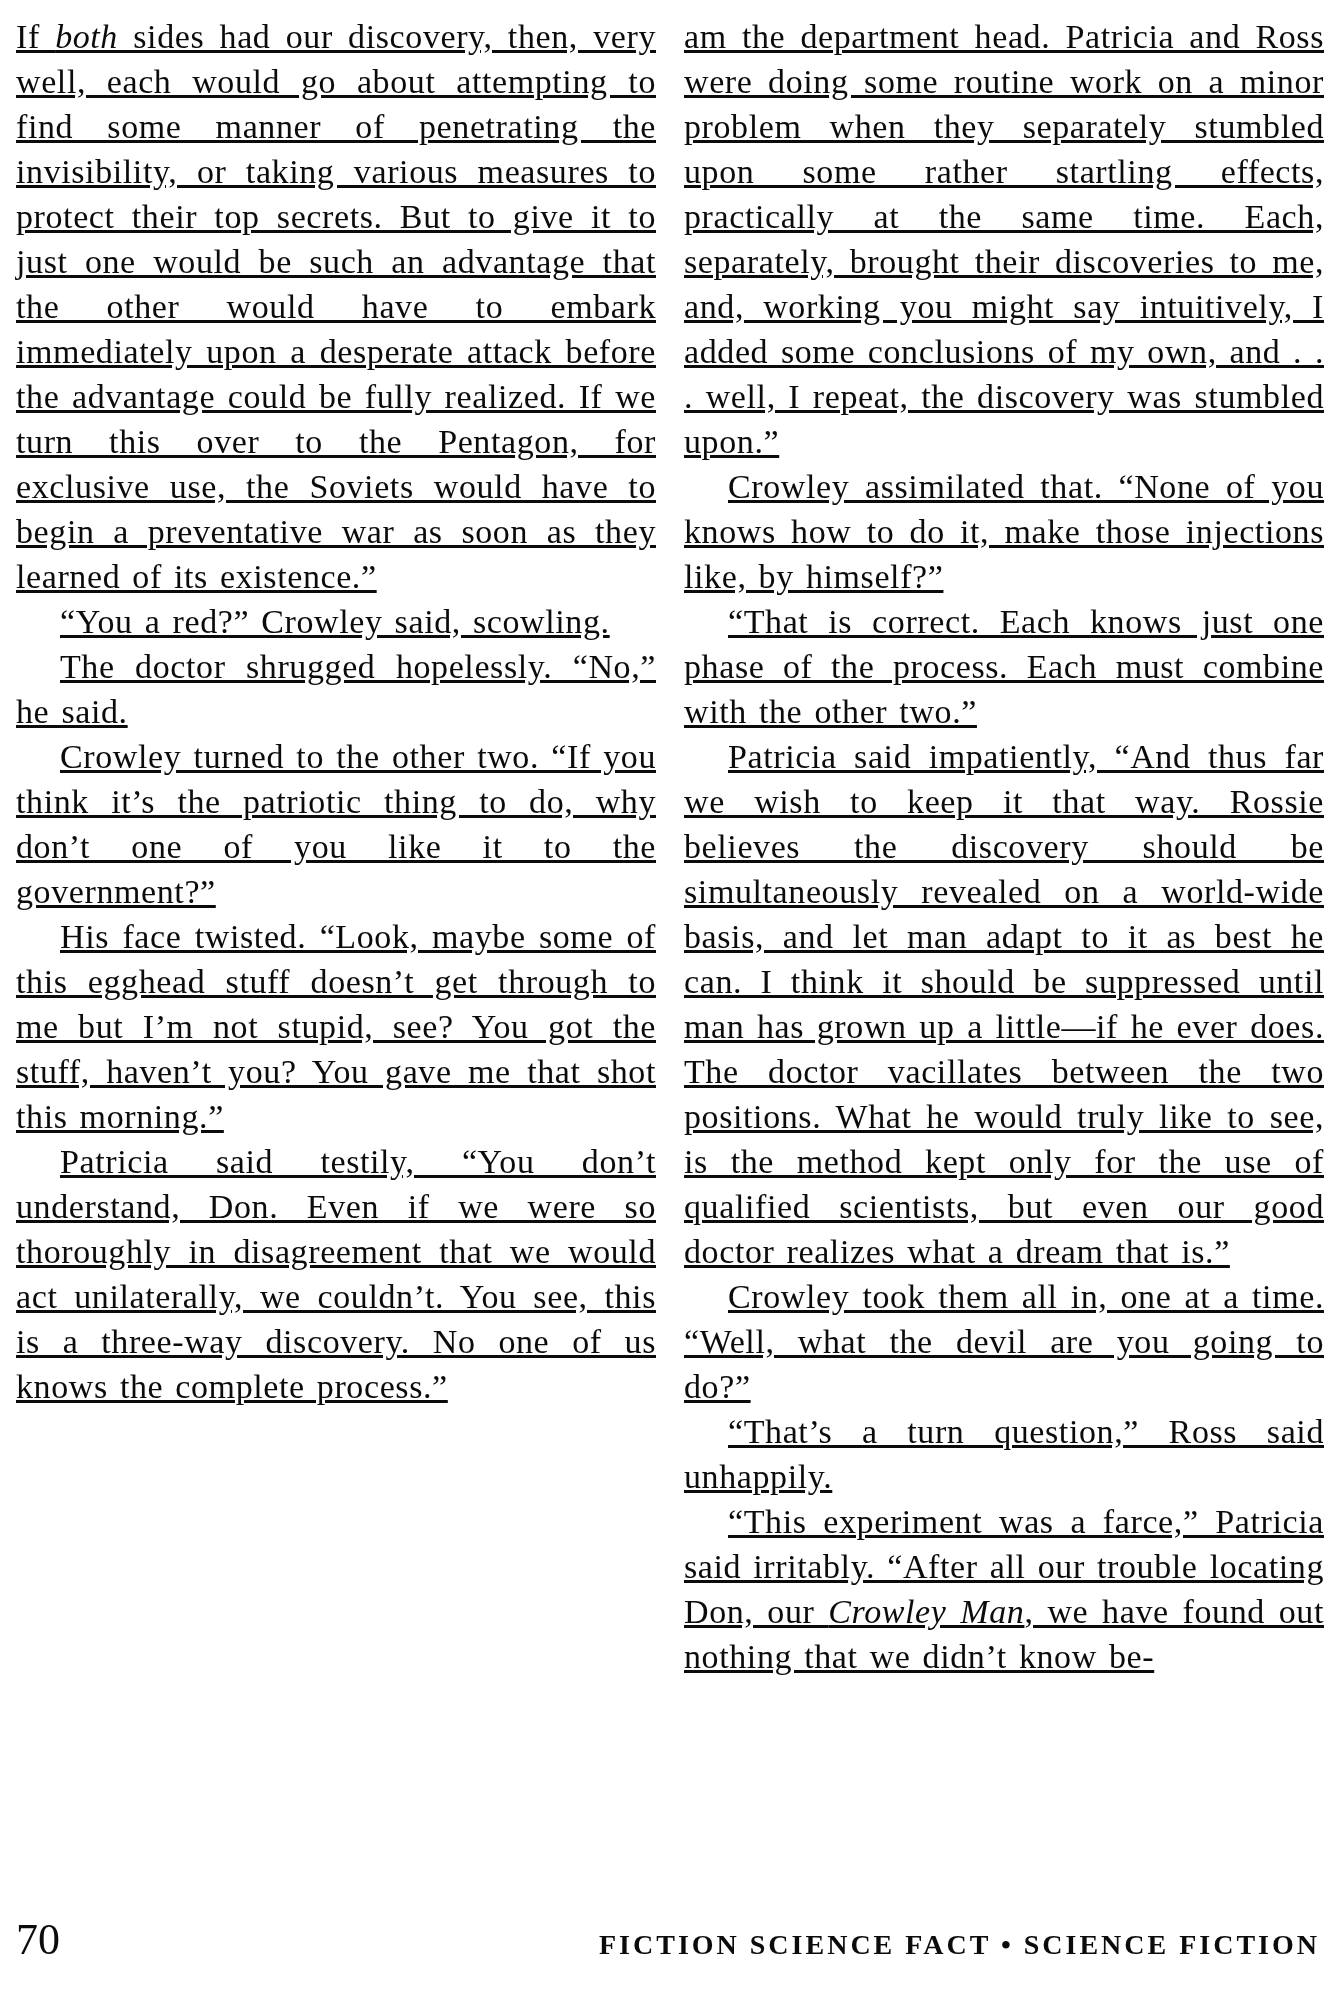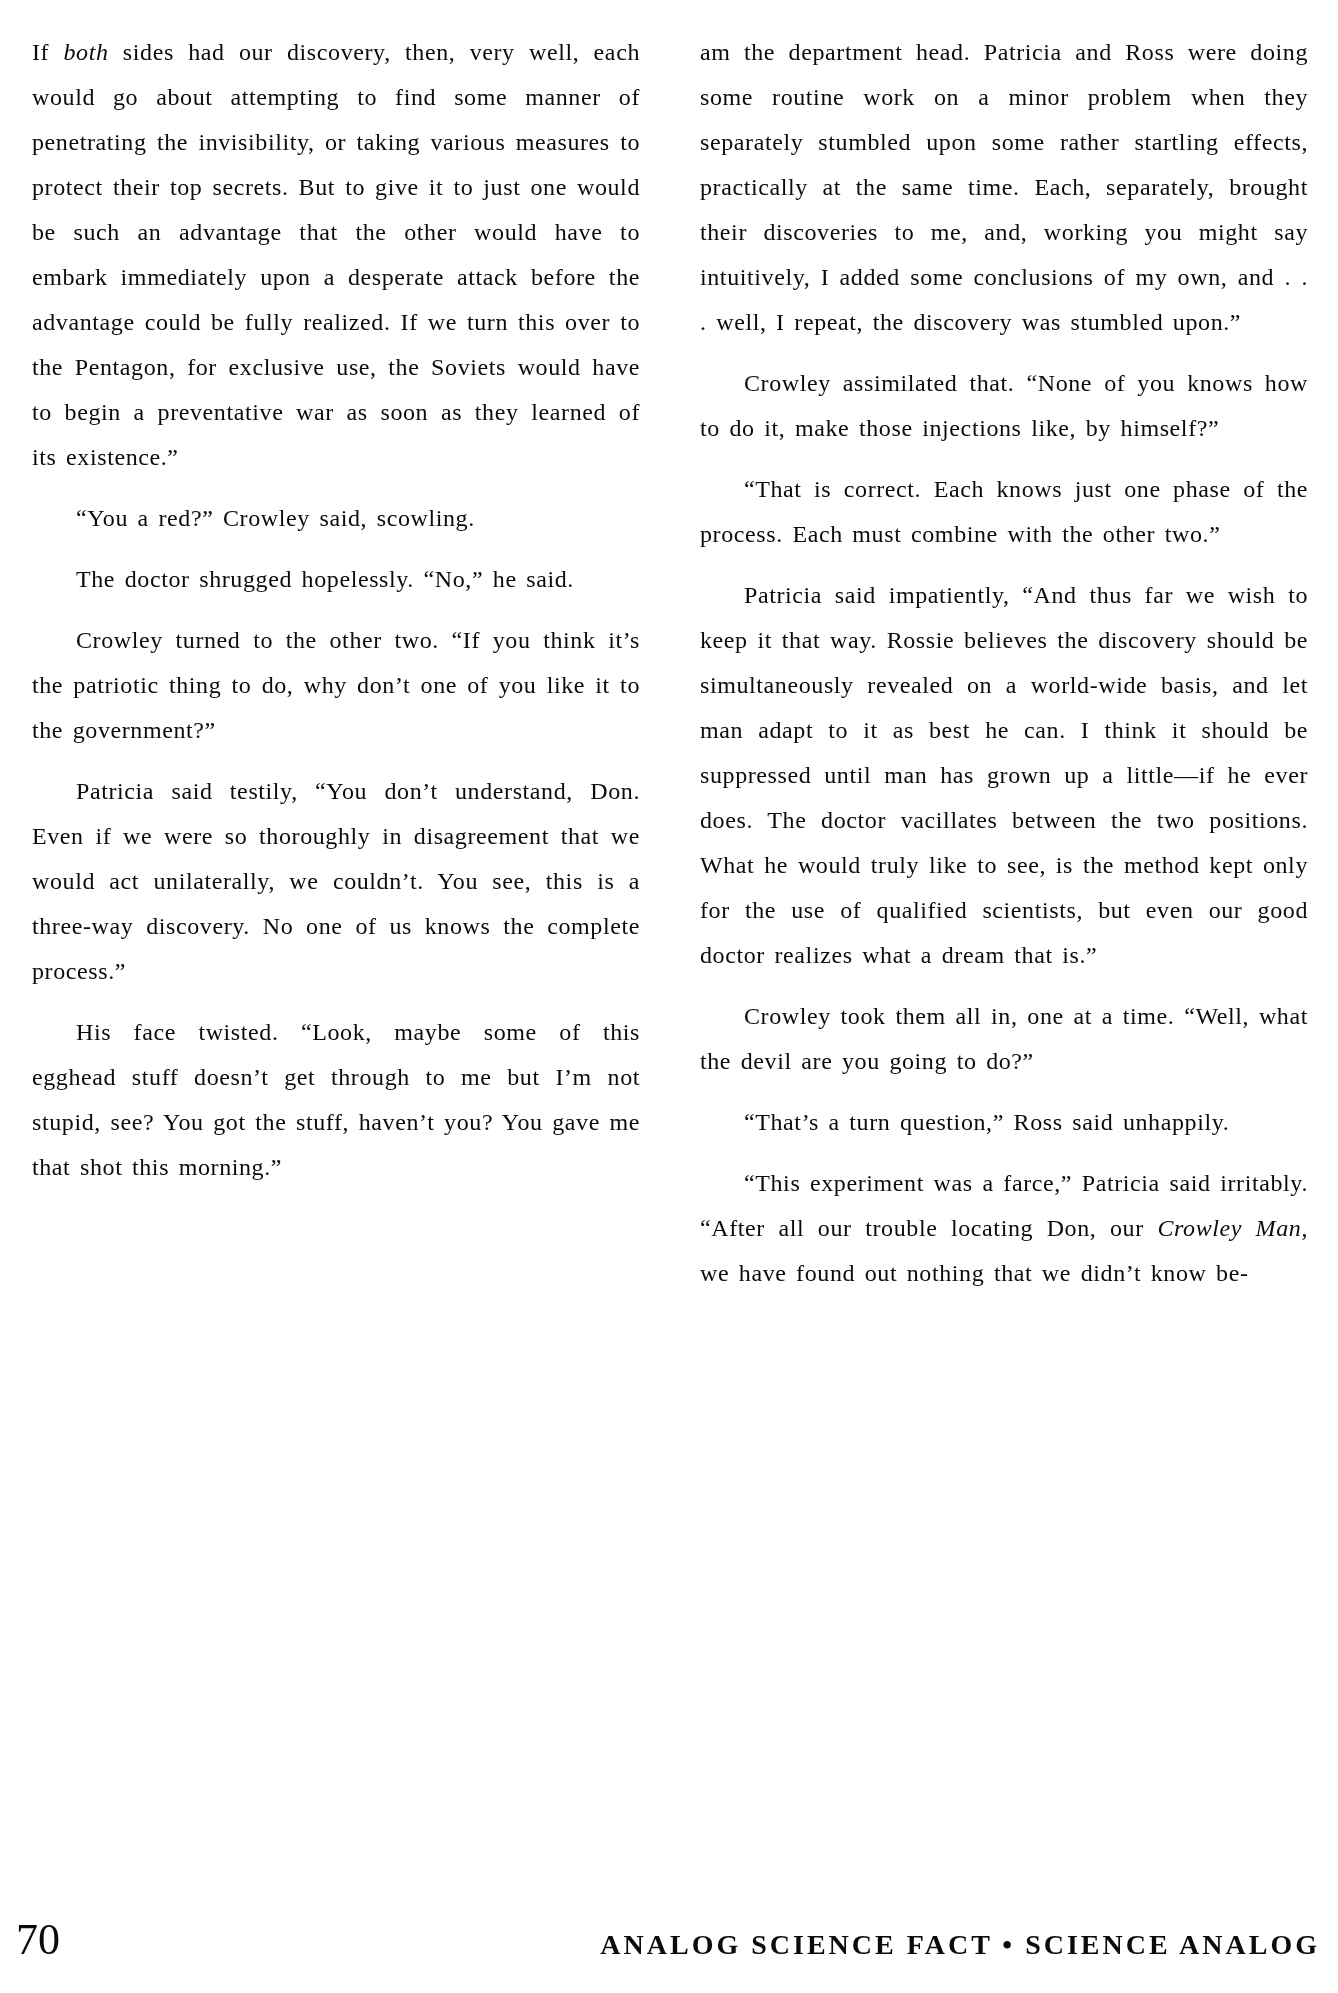--- a/index.html
+++ b/index.html
@@ -20,27 +20,28 @@
   }
   .text-columns {
     display: flex;
     gap: 28px;
   }
   .column {
     flex: 1 1 0;
     min-width: 0;
   }
   .para {
-    margin: 16px;
-    font-size: 24px;
+    margin: 0;
+    font-size: 34px;
     line-height: 45px;
     text-align: justify;
     text-indent: 44px;
     letter-spacing: 0.6px;
     word-spacing: 3px;
+    text-decoration: underline;
   }
   .para.no-indent {
     text-indent: 0;
   }
   .italic {
     font-style: italic;
   }
   .footer {
     position: absolute;
     left: 16px;
@@ -65,30 +66,30 @@
 </head>
 <body>
 
 <div class="page">
   <div class="text-columns">
     <div class="column">
         <p class="para no-indent"><span>If </span><span class="italic">both</span><span> sides had our discovery, then, very well, each would go about attempting to find some manner of penetrating the invisibility, or taking various measures to protect their top secrets. But to give it to just one would be such an advantage that the other would have to embark immediately upon a desperate attack before the advantage could be fully realized. If we turn this over to the Pentagon, for exclusive use, the Soviets would have to begin a preventative war as soon as they learned of its existence.”</span></p>
         <p class="para"><span>“You a red?” Crowley said, scowling.</span></p>
         <p class="para"><span>The doctor shrugged hopelessly. “No,” he said.</span></p>
         <p class="para"><span>Crowley turned to the other two. “If you think it’s the patriotic thing to do, why don’t one of you like it to the government?”</span></p>
+        <p class="para"><span>His face twisted. “Look, maybe some of this egghead stuff doesn’t get through to me but I’m not stupid, see? You got the stuff, haven’t you? You gave me that shot this morning.”</span></p>
         <p class="para"><span>Patricia said testily, “You don’t understand, Don. Even if we were so thoroughly in disagreement that we would act unilaterally, we couldn’t. You see, this is a three-way discovery. No one of us knows the complete process.”</span></p>
-        <p class="para"><span>His face twisted. “Look, maybe some of this egghead stuff doesn’t get through to me but I’m not stupid, see? You got the stuff, haven’t you? You gave me that shot this morning.”</span></p>
       </div>
     <div class="column">
         <p class="para no-indent"><span>am the department head. Patricia and Ross were doing some routine work on a minor problem when they separately stumbled upon some rather startling effects, practically at the same time. Each, separately, brought their discoveries to me, and, working you might say intuitively, I added some conclusions of my own, and . . . well, I repeat, the discovery was stumbled upon.”</span></p>
         <p class="para"><span>Crowley assimilated that. “None of you knows how to do it, make those injections like, by himself?”</span></p>
         <p class="para"><span>“That is correct. Each knows just one phase of the process. Each must combine with the other two.”</span></p>
         <p class="para"><span>Patricia said impatiently, “And thus far we wish to keep it that way. Rossie believes the discovery should be simultaneously revealed on a world-wide basis, and let man adapt to it as best he can. I think it should be suppressed until man has grown up a little—if he ever does. The doctor vacillates between the two positions. What he would truly like to see, is the method kept only for the use of qualified scientists, but even our good doctor realizes what a dream that is.”</span></p>
         <p class="para"><span>Crowley took them all in, one at a time. “Well, what the devil are you going to do?”</span></p>
         <p class="para"><span>“That’s a turn question,” Ross said unhappily.</span></p>
         <p class="para"><span>“This experiment was a farce,” Patricia said irritably. “After all our trouble locating Don, our </span><span class="italic">Crowley Man</span><span>, we have found out nothing that we didn’t know be-</span></p>
       </div>
   </div>
   <div class="footer">
     <span class="page-number">70</span>
-    <span class="running-title">ANALOG SCIENCE FACT • SCIENCE ANALOG</span>
+    <span class="running-title">FICTION SCIENCE FACT • SCIENCE FICTION</span>
   </div>
 </div>
 
 </body></html>

